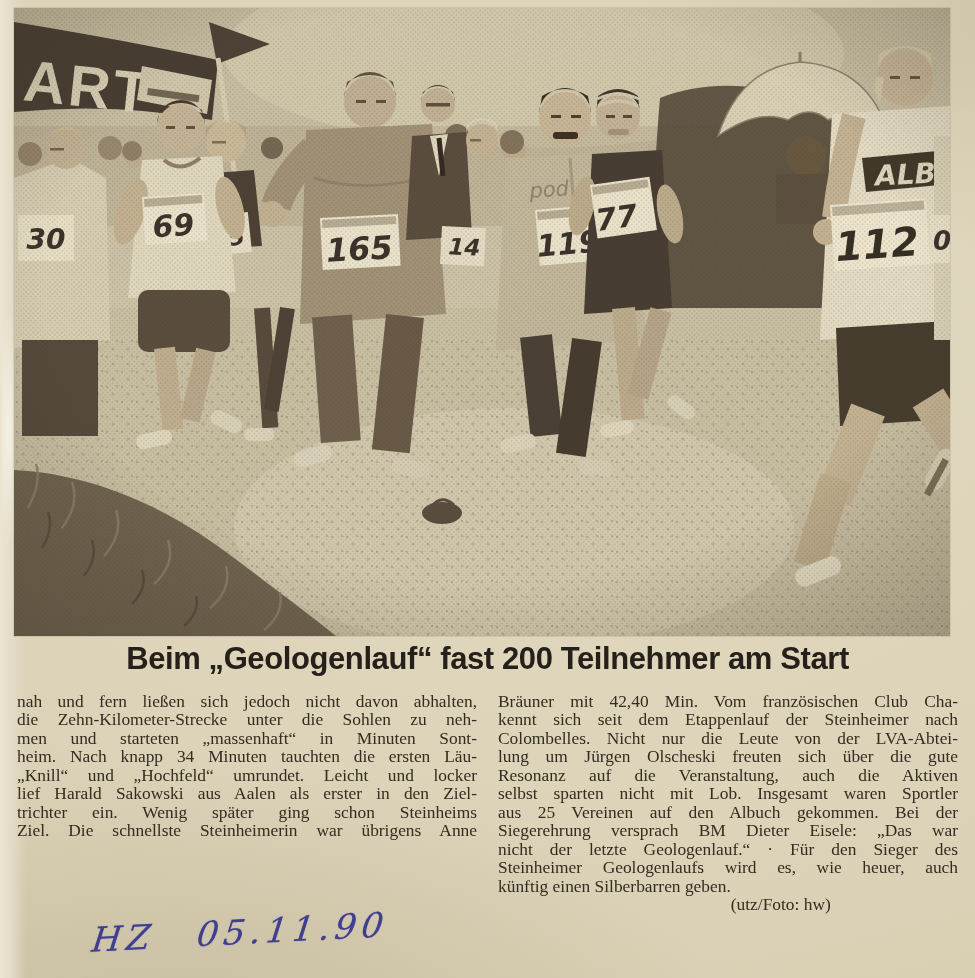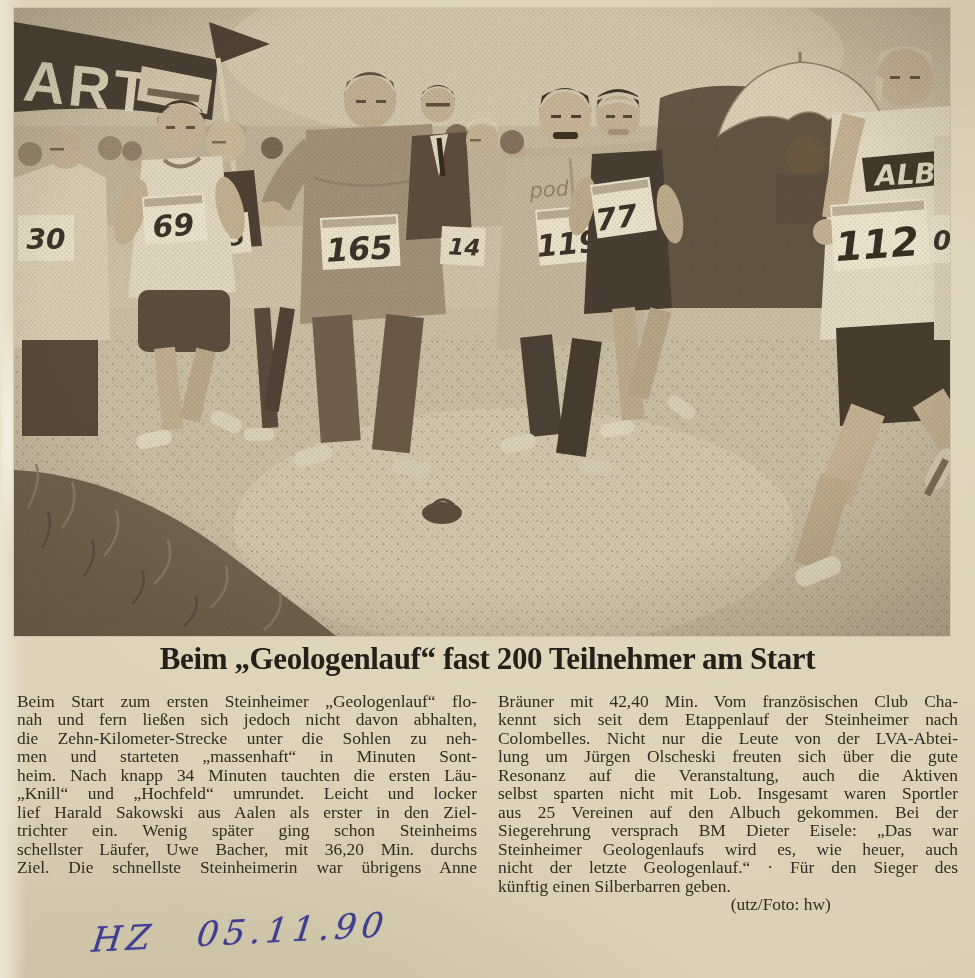--- a/index.html
+++ b/index.html
@@ -16,21 +16,21 @@
   .edge-left{position:absolute;left:0;top:0;width:26px;height:978px;
     background:linear-gradient(90deg,#ece5d1 0%,#e4dcc7 40%,rgba(228,220,199,0) 100%);}
   .crease{position:absolute;left:2px;top:310px;width:14px;height:240px;
     background:radial-gradient(12px 120px at 50% 50%, rgba(255,255,250,.55), rgba(0,0,0,0));}
 
   .photo-wrap{position:absolute;left:14px;top:8px;width:936px;height:628px;
     box-shadow:0 0 0 1px rgba(90,78,58,.12);}
   .photo-wrap svg{display:block;width:100%;height:100%;}
 
   .headline{position:absolute;left:0;top:641px;width:975px;text-align:center;
-    font-family:Liberation Serif, serif;font-weight:700;font-size:31px;
+    font-family:Liberation Sans, sans-serif;font-weight:700;font-size:31px;
     letter-spacing:-0.4px;color:#26201a;margin:0;white-space:nowrap;}
 
   .columns{position:absolute;left:17px;top:692px;width:941px;display:flex;gap:21px;}
   .col{flex:1;color:#332c21;font-size:17.4px;line-height:18.45px;}
   .line{text-align:justify;text-align-last:justify;white-space:nowrap;}
   .line.last{text-align-last:auto;display:flex;}
   .credit{white-space:nowrap;margin-top:18px;}
 
   .handwriting{position:absolute;left:92px;top:912px;
     font-family:"DejaVu Serif",serif;font-style:italic;
@@ -270,42 +270,40 @@
 
   <rect x="0" y="0" width="936" height="628" fill="url(#halftone)" opacity="0.14"></rect>
   <rect x="0" y="0" width="936" height="628" fill="url(#vig)"></rect>
 </svg>
 </div>
 
 <h1 class="headline">Beim „Geologenlauf“ fast 200 Teilnehmer am Start</h1>
 
 <div class="columns">
   <div class="col">
-    <div class="line">Beim Start zum ersten Steinheimer „Geologenlauf“ flo-</div>
     <div class="line">nah und fern ließen sich jedoch nicht davon abhalten,</div>
     <div class="line">die Zehn-Kilometer-Strecke unter die Sohlen zu neh-</div>
     <div class="line">men und starteten „massenhaft“ in Minuten Sont-</div>
     <div class="line">heim. Nach knapp 34 Minuten tauchten die ersten Läu-</div>
     <div class="line">„Knill“ und „Hochfeld“ umrundet. Leicht und locker</div>
     <div class="line">lief Harald Sakowski aus Aalen als erster in den Ziel-</div>
     <div class="line">trichter ein. Wenig später ging schon Steinheims</div>
-    <div class="line">schellster Läufer, Uwe Bacher, mit 36,20 Min. durchs</div>
     <div class="line">Ziel. Die schnellste Steinheimerin war übrigens Anne</div>
   </div>
   <div class="col">
     <div class="line">Bräuner mit 42,40 Min. Vom französischen Club Cha-</div>
     <div class="line">kennt sich seit dem Etappenlauf der Steinheimer nach</div>
     <div class="line">Colombelles. Nicht nur die Leute von der LVA-Abtei-</div>
     <div class="line">lung um Jürgen Olscheski freuten sich über die gute</div>
     <div class="line">Resonanz auf die Veranstaltung, auch die Aktiven</div>
     <div class="line">selbst sparten nicht mit Lob. Insgesamt waren Sportler</div>
     <div class="line">aus 25 Vereinen auf den Albuch gekommen. Bei der</div>
     <div class="line">Siegerehrung versprach BM Dieter Eisele: „Das war</div>
+    <div class="line">nicht der letzte Geologenlauf.“ · Für den Sieger des</div>
     <div class="line">Steinheimer Geologenlaufs wird es, wie heuer, auch</div>
-    <div class="line">nicht der letzte Geologenlauf.“ · Für den Sieger des</div>
     <div class="line last">
       <span>künftig einen Silberbarren geben.</span>
       <span class="credit">(utz/Foto: hw)</span>
     </div>
   </div>
 </div>
 
 <div class="handwriting">HZ 05.11.90</div>
 
 </body></html>

